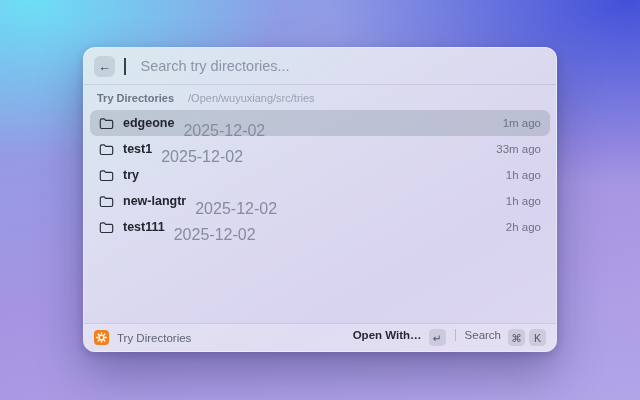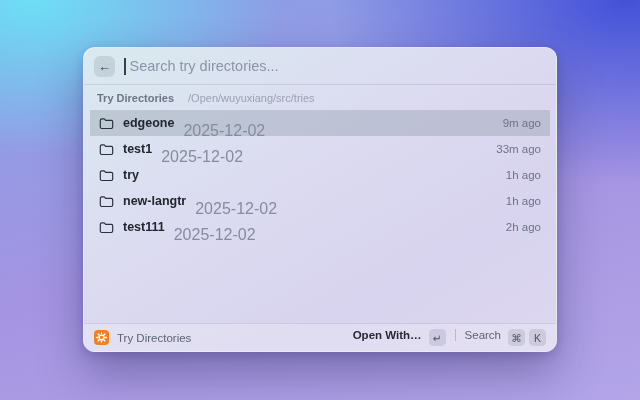--- a/index.html
+++ b/index.html
@@ -43,41 +43,41 @@
   }
   .caret {
     width: 1.5px; height: 17px;
     background: #3a3f4c;
     margin-left: 9px; flex: 0 0 auto;
   }
   .search-input {
     flex: 1;
     border: none; outline: none; background: transparent;
     font-size: 14.5px; color: #2c3140;
-    padding-left: 4px;
+    padding-left: 15px;
     font-family: "Liberation Sans", sans-serif;
   }
   .search-input::placeholder { color: #8c94a8; opacity: 1; }
 
   .h-divider { height: 1px; background: rgba(55,60,95,0.12); }
 
   .section-header {
     display: flex; align-items: center; gap: 14px;
     padding: 7px 13px 4px 13px;
     font-size: 11px;
   }
   .section-label { color: #6d7486; font-weight: 700; }
   .section-path  { color: #9ba1b3; }
 
   .list { padding: 2px 6px 0 6px; }
   .row {
     height: 26px;
     display: flex; align-items: center;
     padding: 0 9px;
-    border-radius: 1px;
+    border-radius: 7px;
     cursor: pointer;
   }
   .row.selected { background: rgba(112,126,138,0.27); }
   .row .folder-icon { width: 15px; height: 15px; flex: 0 0 auto; display: flex; }
   .row .name { font-size: 12.5px; font-weight: 700; color: #22262f; margin-left: 9px; }
   .row .date { font-size: 16px; color: #868c9d; margin-left: 9px; margin-top: 16px; }
   .row .time { margin-left: auto; font-size: 11.5px; color: #6d7386; }
 
   .footer {
     position: absolute; left: 0; right: 0; bottom: 0;
@@ -137,21 +137,21 @@
 
     <div class="list" id="list">
         <div class="row selected">
           <span class="folder-icon">
             <svg width="15" height="15" viewBox="0 0 16 16">
               <path d="M1.4 4.6 q0-1.6 1.6-1.6 h2.6 l1.5 1.7 h6 q1.5 0 1.5 1.5 v5.6 q0 1.5-1.5 1.5 H3 q-1.6 0-1.6-1.6 z" fill="none" stroke="#2b2f38" stroke-width="1.25" stroke-linejoin="round"></path>
             </svg>
           </span>
           <span class="name">edgeone</span>
           <span class="date">2025-12-02</span>
-          <span class="time">9m ago</span>
+          <span class="time">1m ago</span>
         </div>
         <div class="row">
           <span class="folder-icon">
             <svg width="15" height="15" viewBox="0 0 16 16">
               <path d="M1.4 4.6 q0-1.6 1.6-1.6 h2.6 l1.5 1.7 h6 q1.5 0 1.5 1.5 v5.6 q0 1.5-1.5 1.5 H3 q-1.6 0-1.6-1.6 z" fill="none" stroke="#2b2f38" stroke-width="1.25" stroke-linejoin="round"></path>
             </svg>
           </span>
           <span class="name">test1</span>
           <span class="date">2025-12-02</span>
           <span class="time">33m ago</span>

